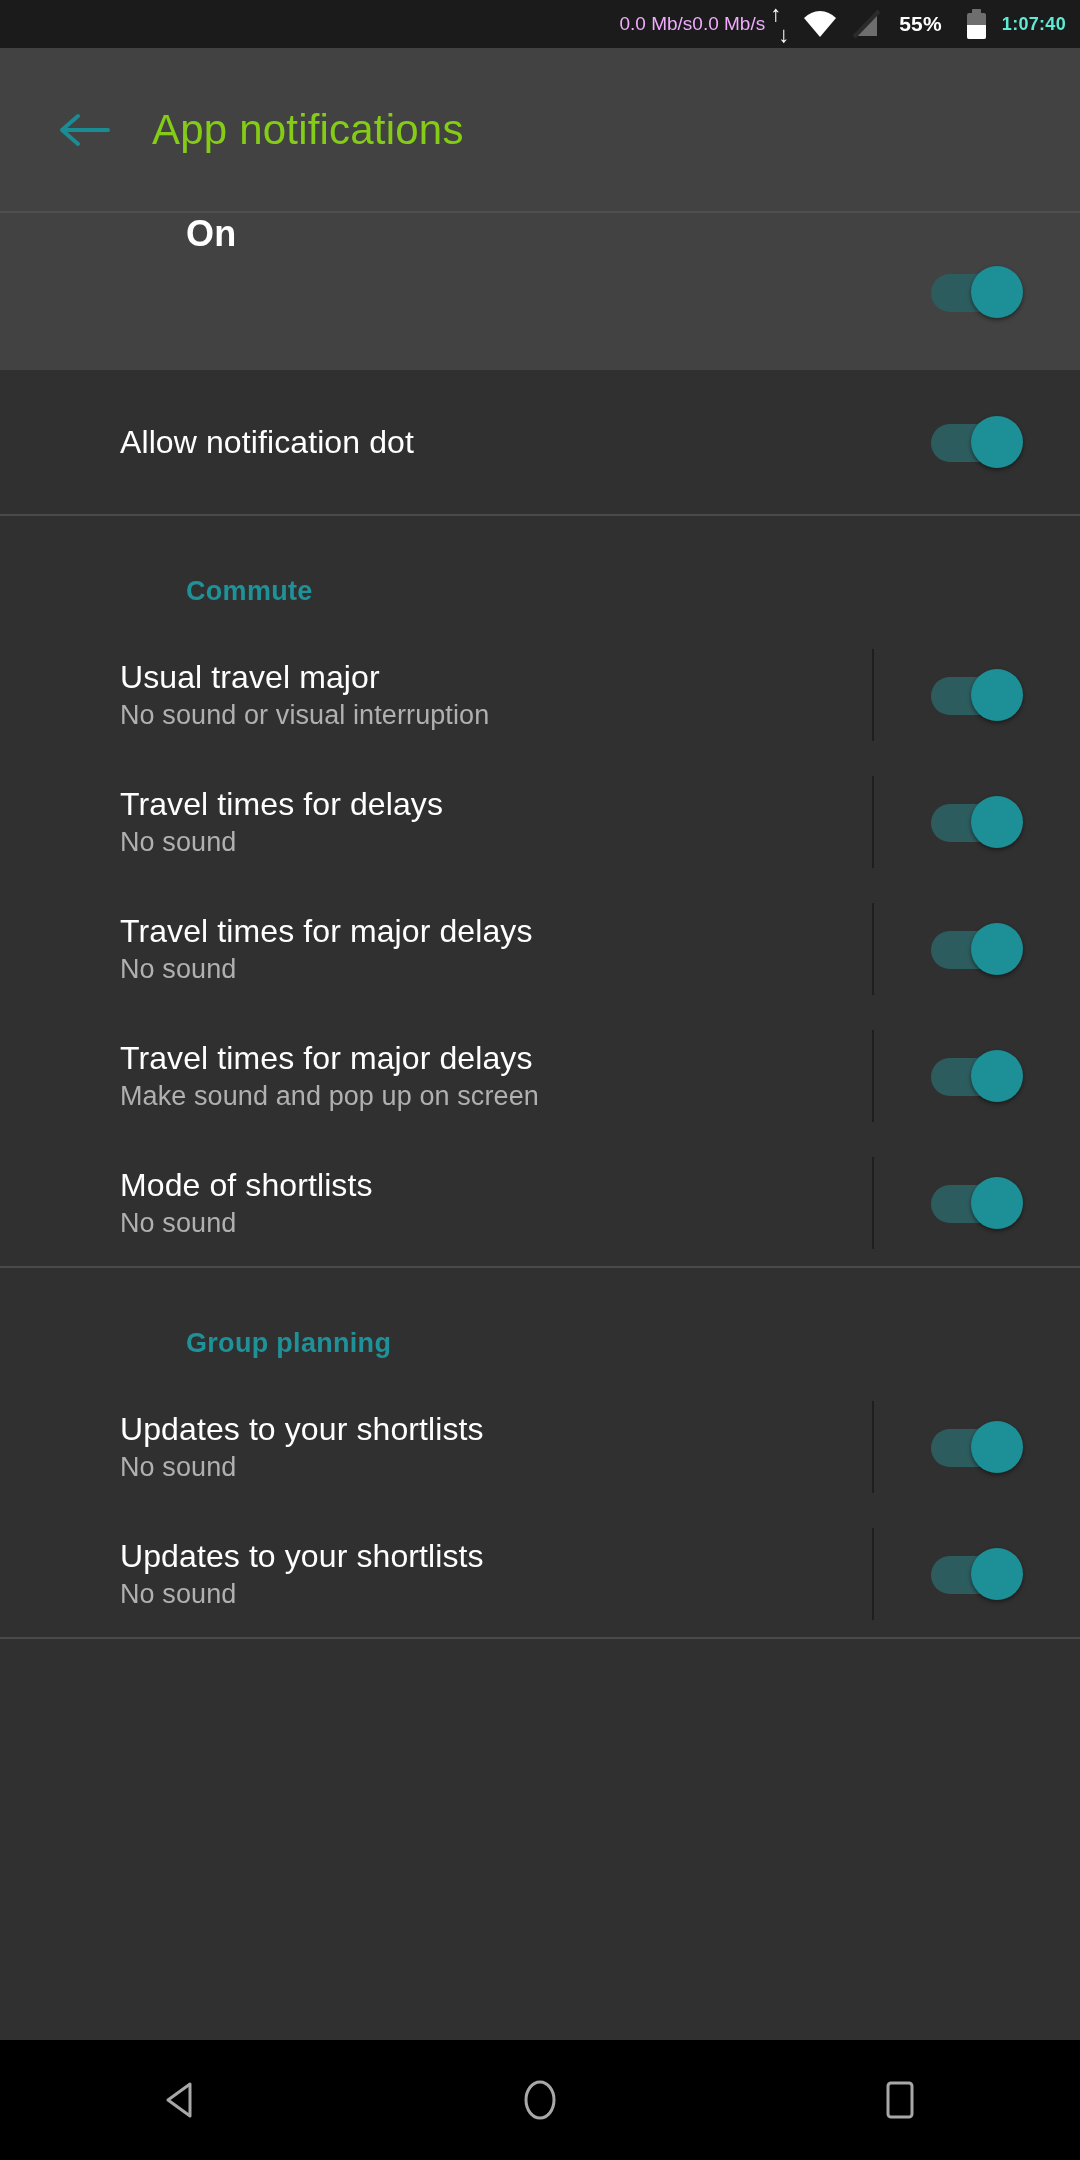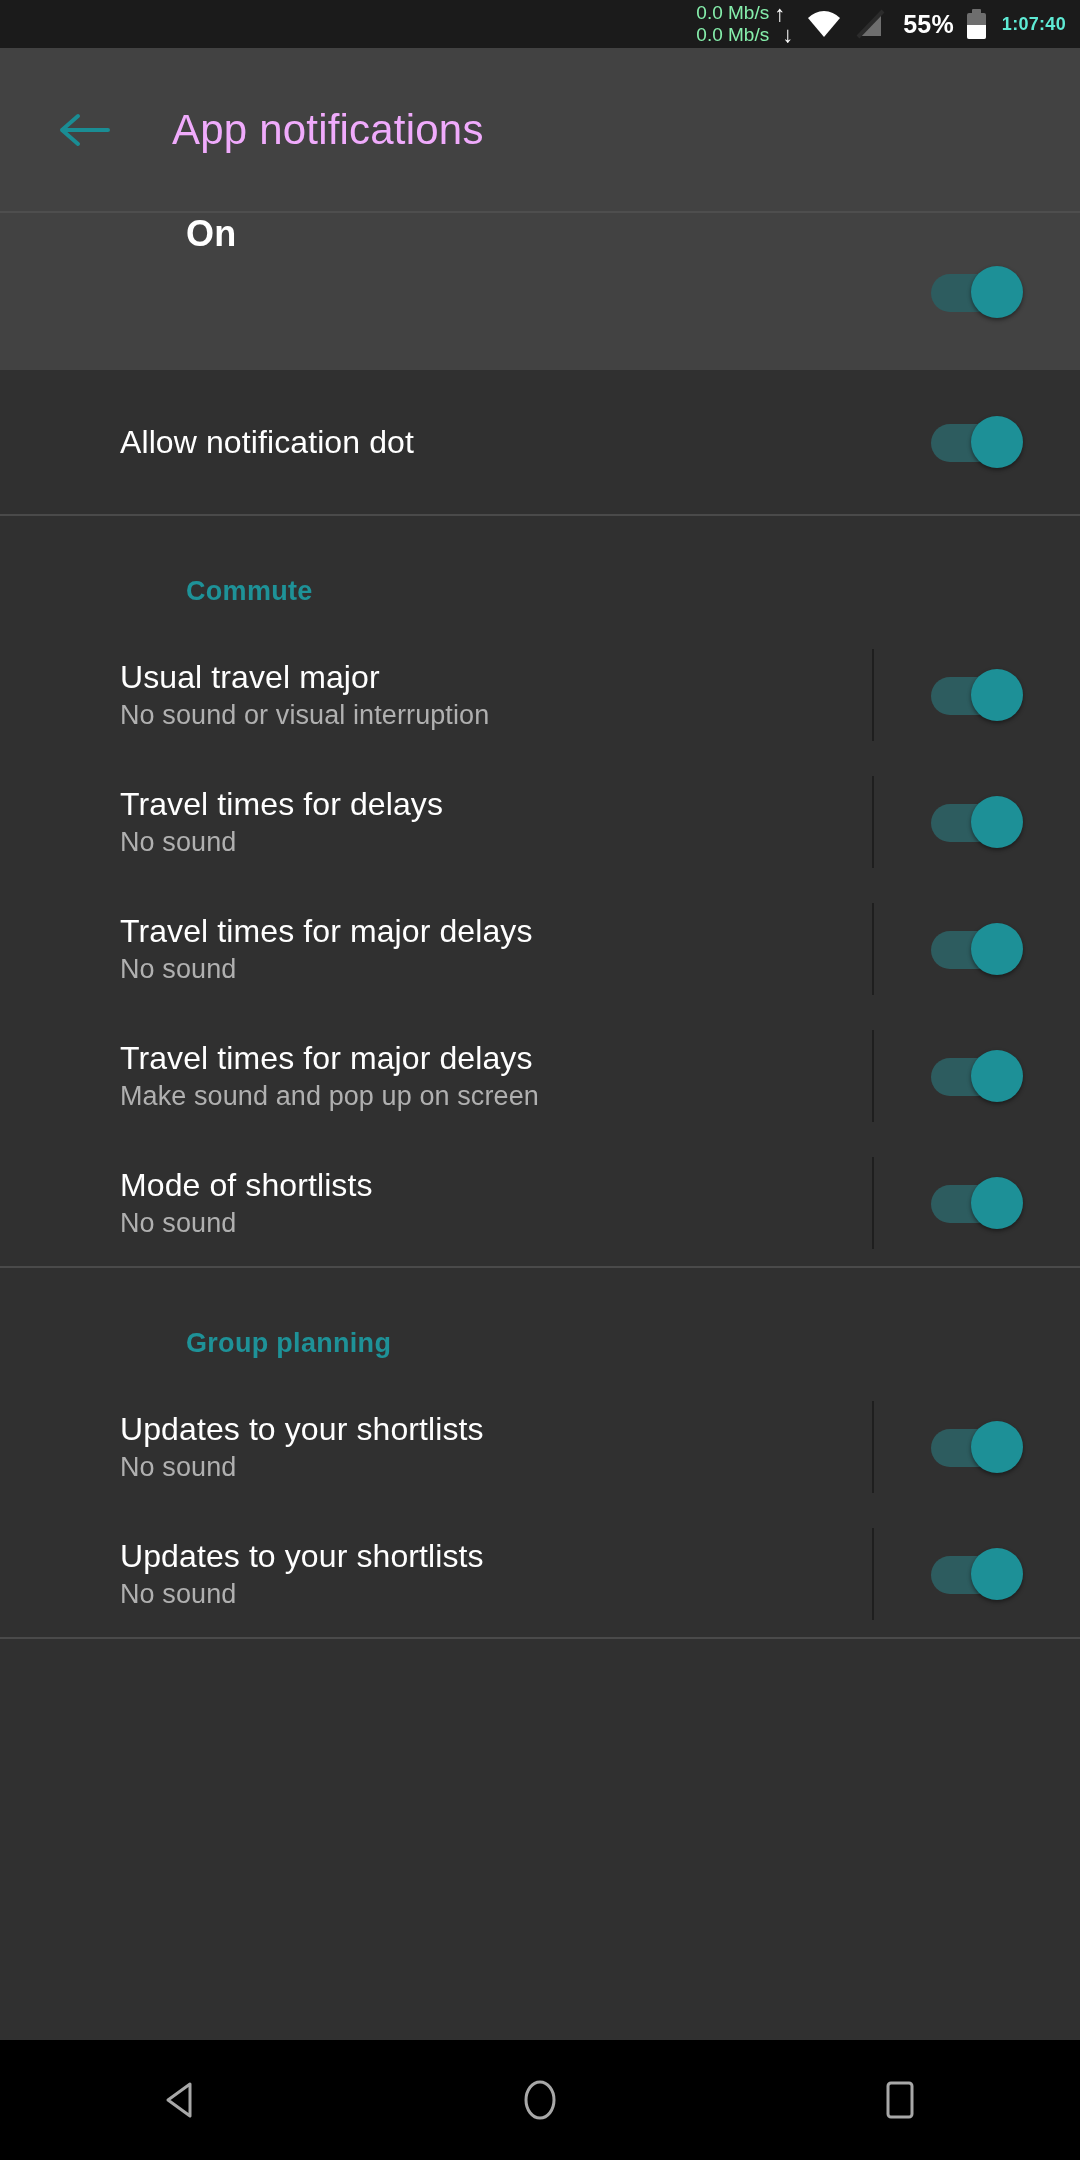--- a/index.html
+++ b/index.html
@@ -12,34 +12,34 @@
   #screen { position:relative; width:1080px; height:2160px; background:#303030; }
 
   
   .statusbar{
     position:absolute; left:0; top:0; width:1080px; height:48px;
     background:#1b1b1b; display:flex; align-items:center; justify-content:flex-end;
     padding-right:14px;
   }
   .netspeed{ display:flex; align-items:center; margin-right:14px; }
   .netspeed .rates{
-    display:flex; flex-direction:column; align-items:flex-end;
-    color:#86efac; font-size:19px; line-height:22px; font-weight:400;
+    display:flex; align-items:flex-end;
+    color:#f0abfc; font-size:19px; line-height:22px; font-weight:400;
   }
   .netspeed .arrows{
     display:flex; flex-direction:column; align-items:center; justify-content:center;
     margin-left:5px; color:#ffffff; line-height:1;
   }
   .arrow-up, .arrow-dn{ font-size:22px; font-weight:bold; height:21px; line-height:21px; }
   .arrow-up{ margin-right:8px;}
   .arrow-dn{ margin-left:8px;}
 
   .wifi-icon{ width:34px; height:26px; margin-right:14px; position:relative; }
   .signal-off{ width:30px; height:30px; margin-right:18px; position:relative; }
-  .batt-pct{ color:#ffffff; font-size:25px; font-weight:bold; margin-right:13px; letter-spacing:0.2px;}
+  .batt-pct{ color:#ffffff; font-size:21px; font-weight:bold; margin-right:25px; letter-spacing:0.2px;}
   .batt-icon{ width:19px; height:30px; margin-right:16px; position:relative; }
   .batt-shell{
     position:absolute; left:0; top:4px; width:19px; height:26px;
     background:#6e6e6e; border-radius:2px;
   }
   .batt-fill{
     position:absolute; left:0; bottom:0; width:19px; height:14px;
     background:#ffffff; border-radius:0 0 2px 2px;
   }
   .batt-nub{ position:absolute; left:5px; top:0; width:9px; height:5px; background:#6e6e6e; border-radius:1px 1px 0 0;}
@@ -48,21 +48,21 @@
   
   .appbar{
     position:absolute; left:0; top:48px; width:1080px; height:163px;
     background:#424242; display:flex; align-items:center;
   }
   .back-arrow{
     width:96px; margin-left:36px; display:flex; align-items:center; justify-content:center;
     cursor:pointer;
   }
   .appbar-title{
-    color:#f0abfc; font-size:42px; font-weight:400; margin-left:40px; letter-spacing:0.2px;
+    color:#84cc16; font-size:42px; font-weight:400; margin-left:20px; letter-spacing:0.2px;
   }
   .appbar-divider{
     position:absolute; left:0; top:211px; width:1080px; height:2px; background:#4e4e4e;
   }
 
   
   .master-row{
     position:absolute; left:0; top:213px; width:1080px; height:157px;
     background:#424242; display:flex; 
   }

